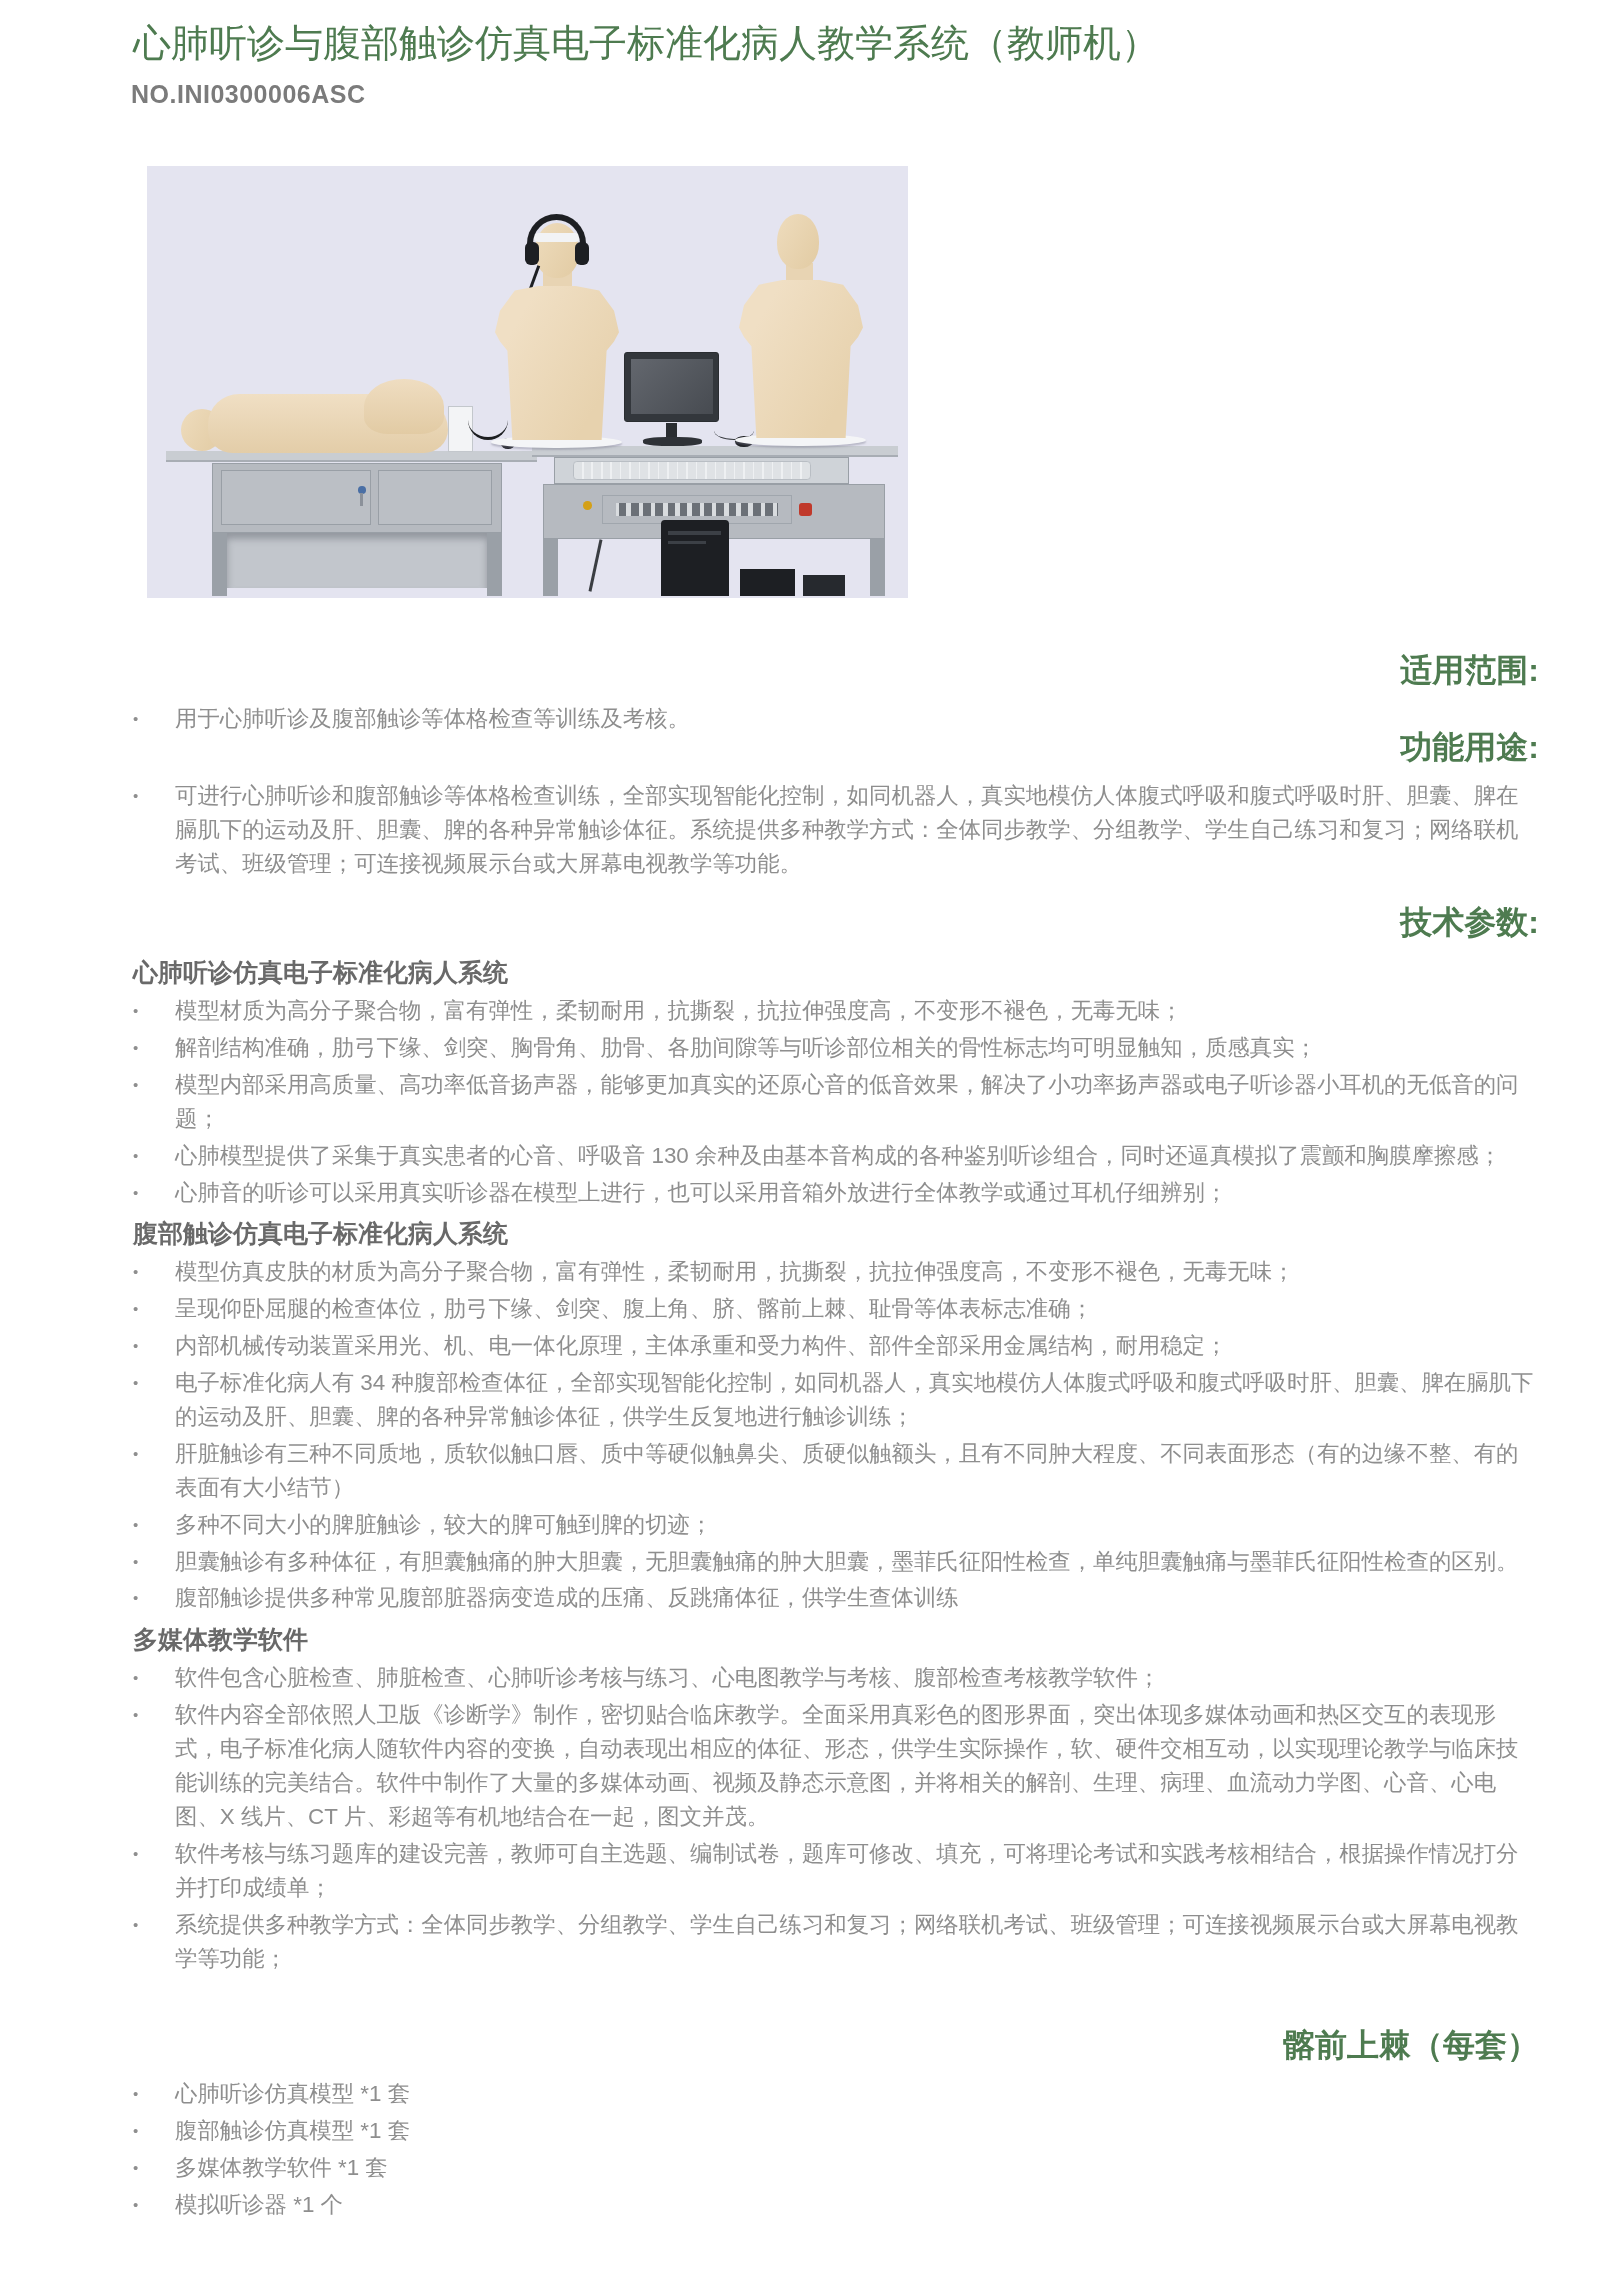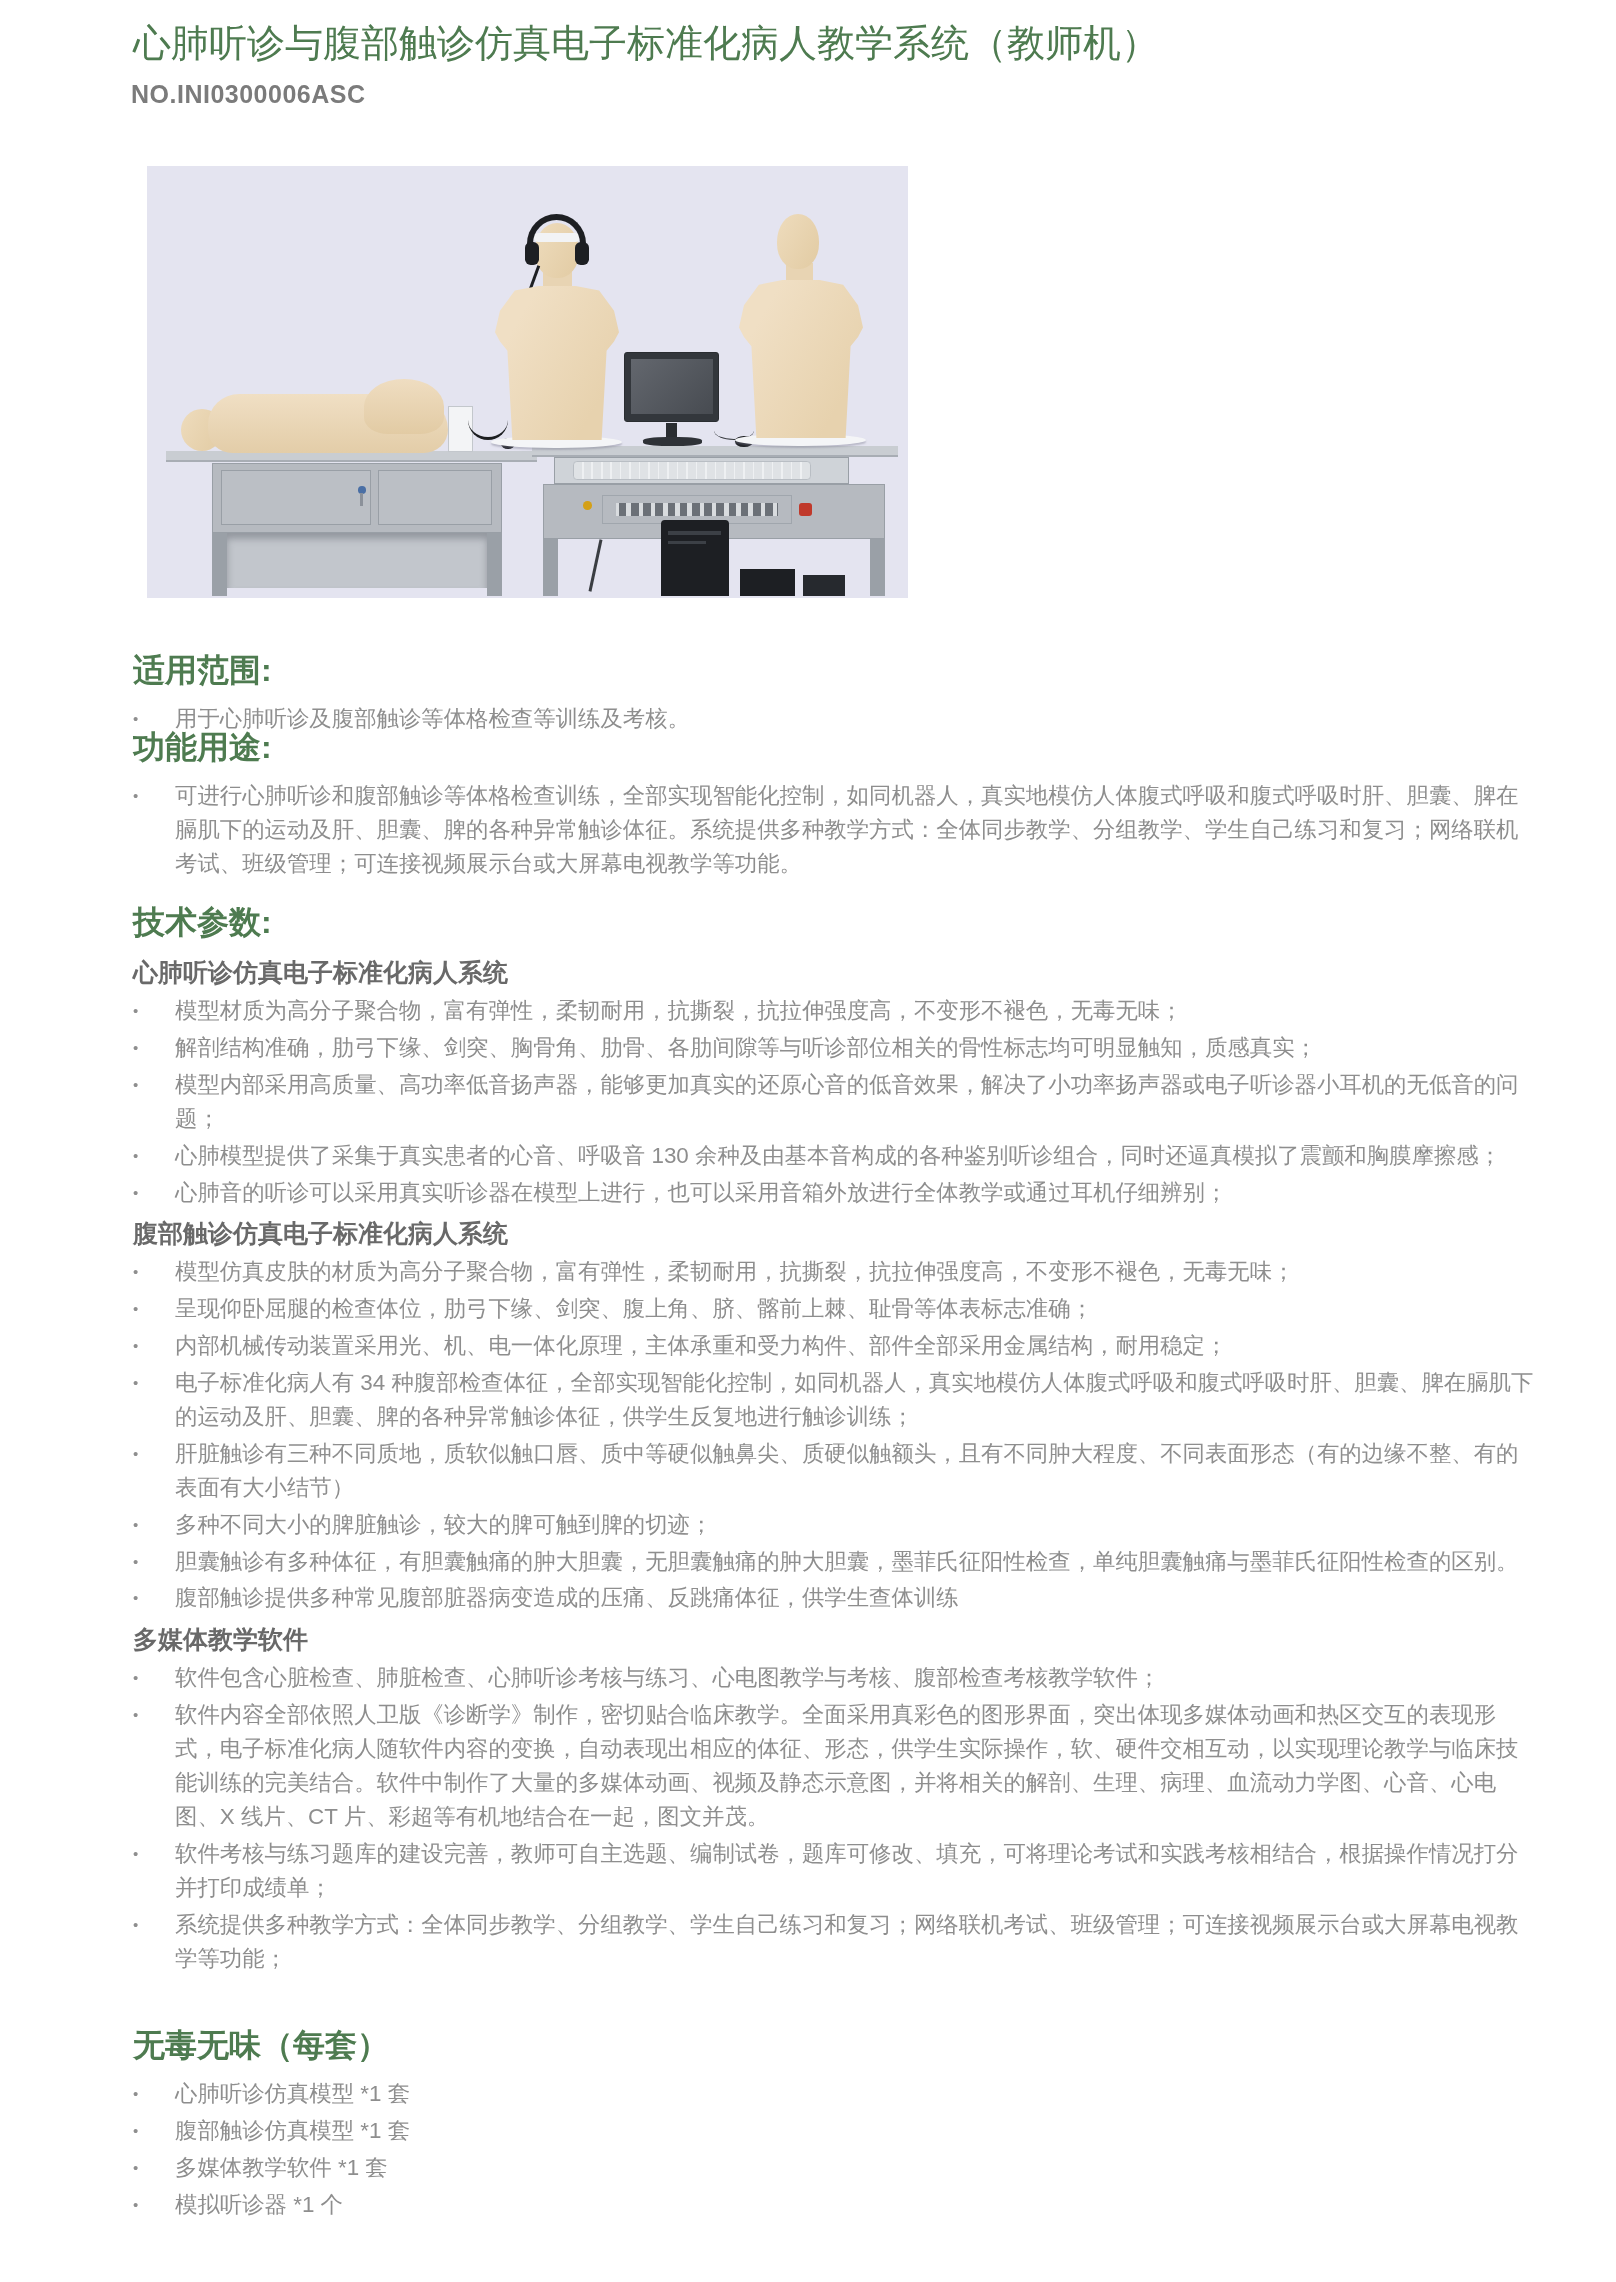--- a/index.html
+++ b/index.html
@@ -33,21 +33,21 @@
   .skin{background:#ecd9bc;}
   .base-ring{background:#f4f5f7;border-radius:50%;box-shadow:0 1.9px 1.9px rgba(120,120,140,.4);}
   .torso{
     background:linear-gradient(120deg,#f0dfc4 20%,#e7d2ae 80%);
     clip-path:polygon(4% 16%,16% 3%,35% 0%,65% 0%,84% 3%,96% 16%,100% 30%,96% 36%,90% 42%,86% 100%,14% 100%,10% 42%,4% 36%,0% 30%);
   }
   .head{background:linear-gradient(120deg,#eedcbd,#e2cba3);border-radius:50% 50% 46% 46%;}
   .dark{background:#1d1f23;}
   
   .sec{position:absolute;left:133px;width:1406px;}
-  .sec h2{font-size:32px;font-weight:bold;color:var(--green);line-height:42px;margin-bottom:11.4px;}
+  .sec h2{font-size:32px;font-weight:bold;color:var(--green);line-height:42px;margin-bottom:11.4px;text-align:right;}
   .sub-h{font-size:25px;font-weight:bold;color:var(--sub-gray);line-height:36px;margin:5.7px 0 3.8px;}
   .row{display:flex;margin-bottom:2.9px;}
   .dot{flex:0 0 42px;font-size:15px;line-height:34px;color:var(--body-gray);}
   .btxt{flex:1;font-size:22.4px;line-height:34px;color:var(--body-gray);letter-spacing:0;}
   .sec1{top:649px;}
   .sec2{top:726px;}
   .sec3{top:901px;}
   .sec4{top:2024px;}
 </style>
 </head>
@@ -208,21 +208,21 @@
         <span class="dot">•</span>
         <span class="btxt">软件考核与练习题库的建设完善，教师可自主选题、编制试卷，题库可修改、填充，可将理论考试和实践考核相结合，根据操作情况打分并打印成绩单；</span>
       </div>
     <div class="row">
         <span class="dot">•</span>
         <span class="btxt">系统提供多种教学方式：全体同步教学、分组教学、学生自己练习和复习；网络联机考试、班级管理；可连接视频展示台或大屏幕电视教学等功能；</span>
       </div>
   </section>
 
   <section class="sec sec4">
-    <h2>无毒无味（每套）</h2>
+    <h2>髂前上棘（每套）</h2>
     <div class="row">
         <span class="dot">•</span>
         <span class="btxt">心肺听诊仿真模型 *1 套</span>
       </div>
     <div class="row">
         <span class="dot">•</span>
         <span class="btxt">腹部触诊仿真模型 *1 套</span>
       </div>
     <div class="row">
         <span class="dot">•</span>

